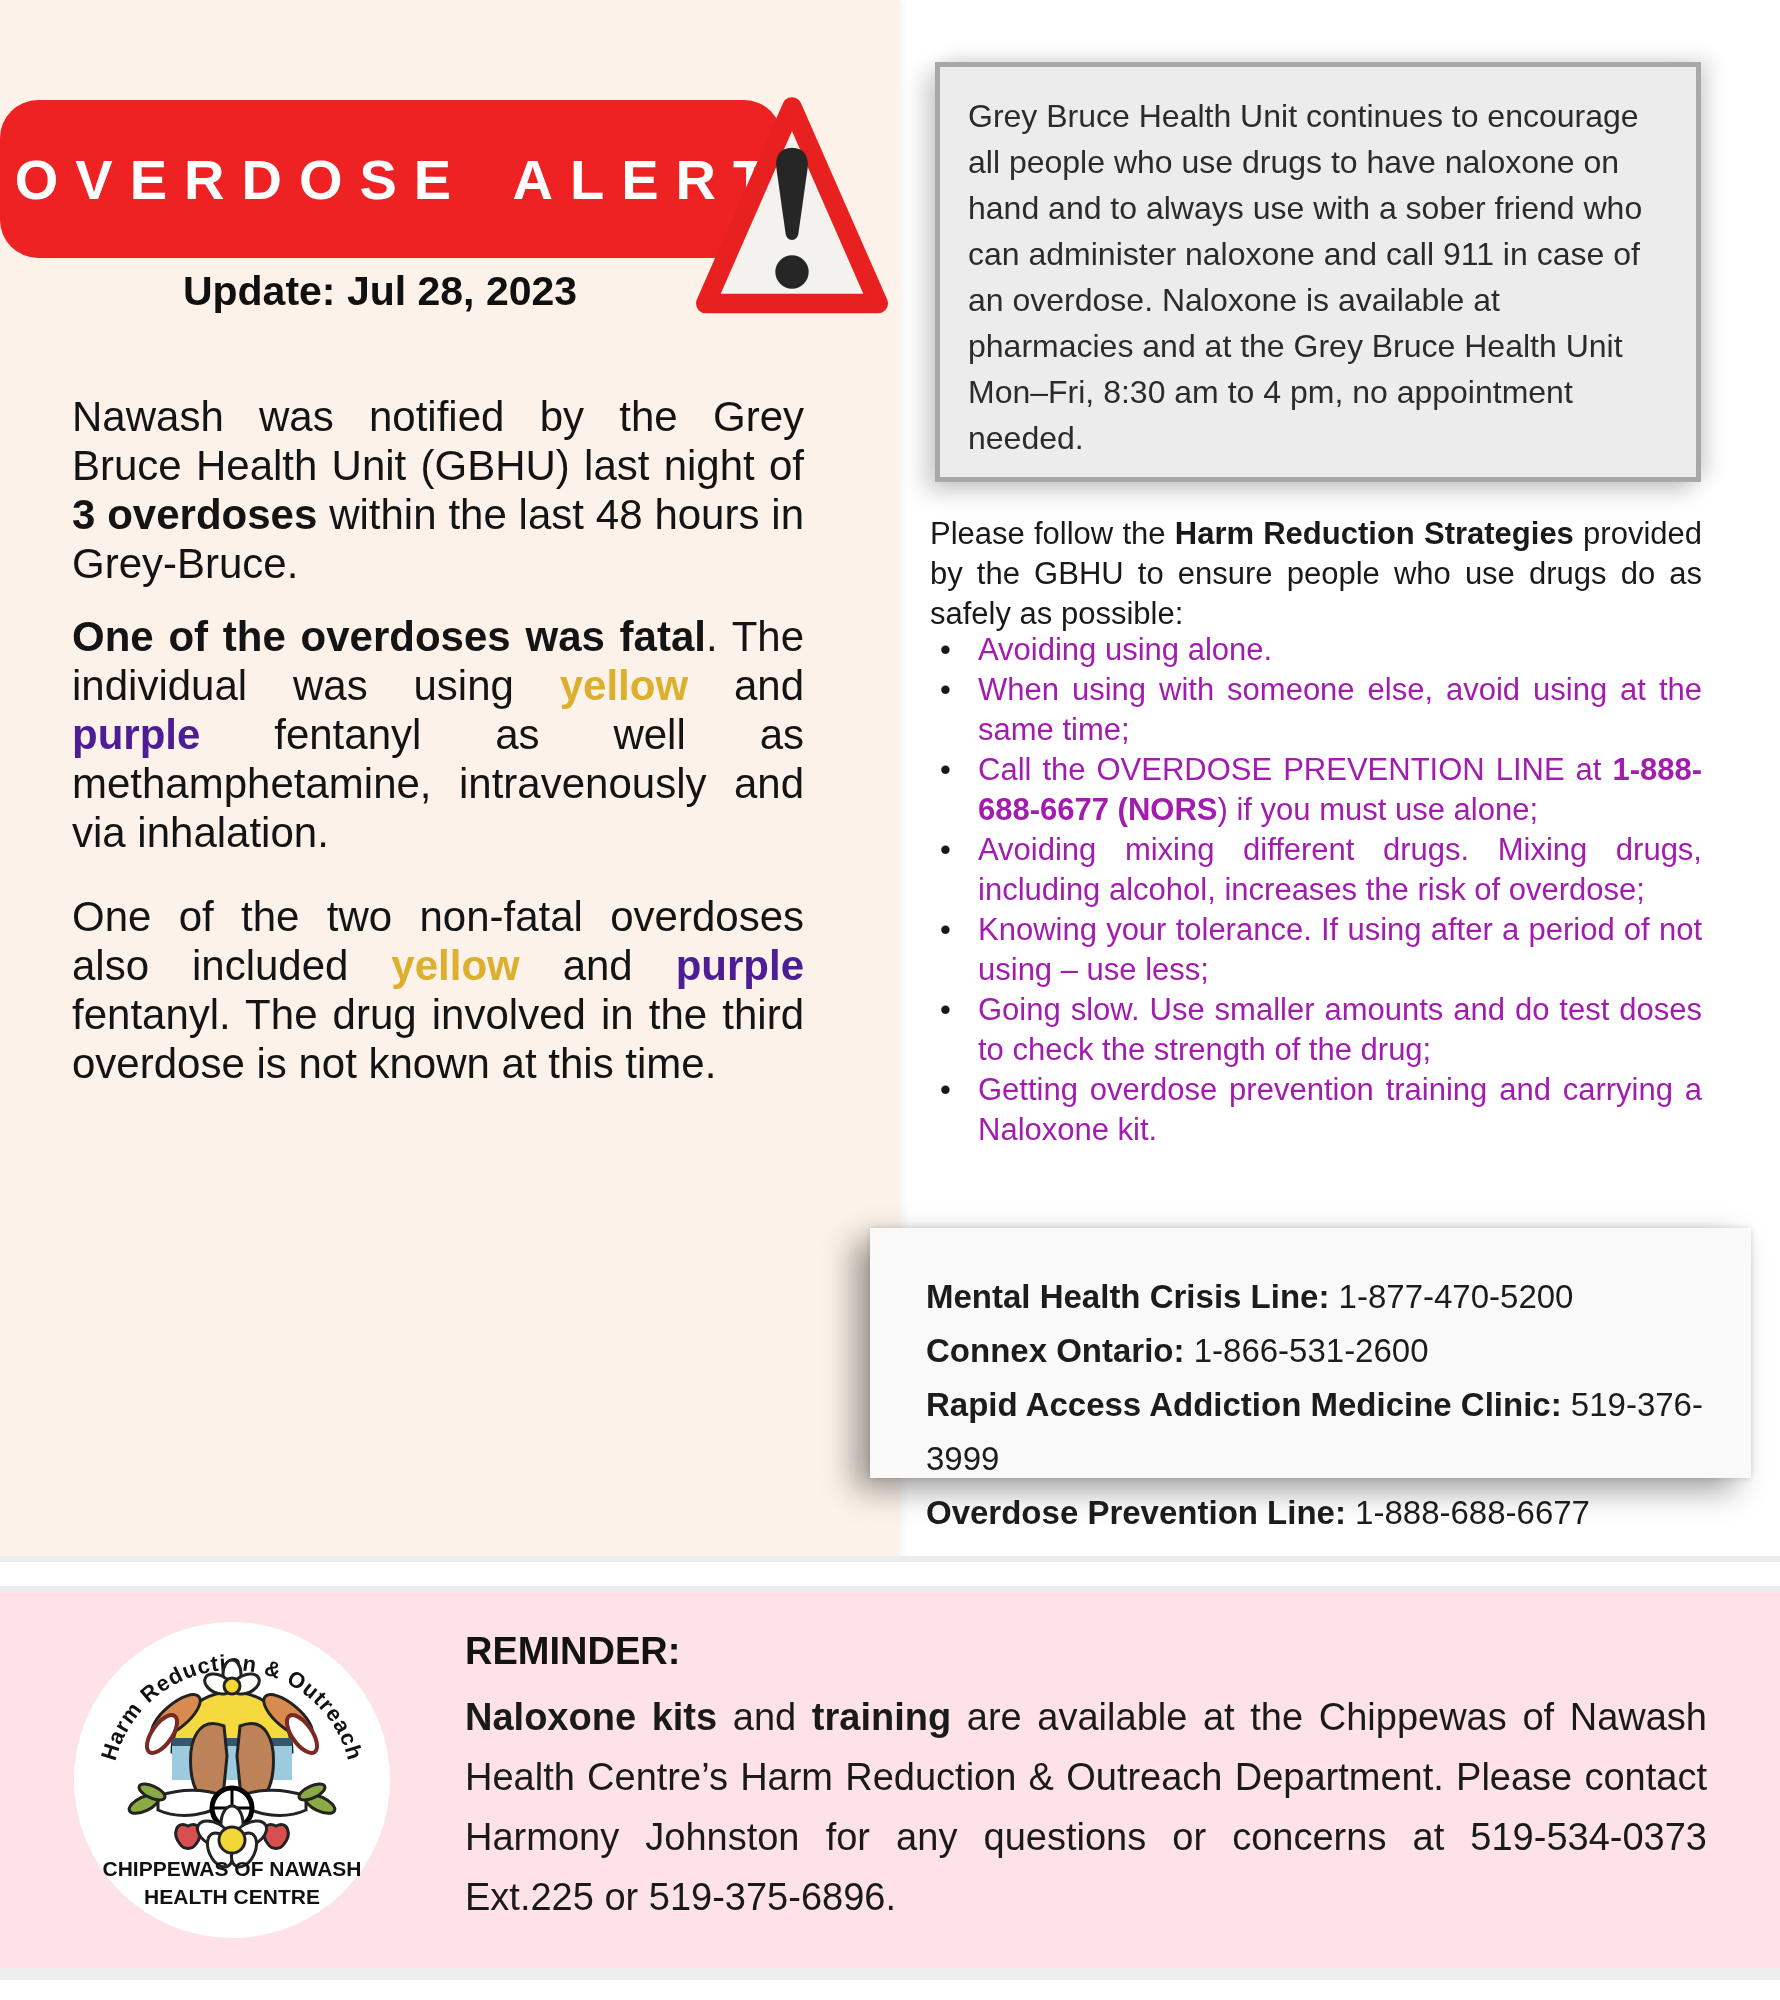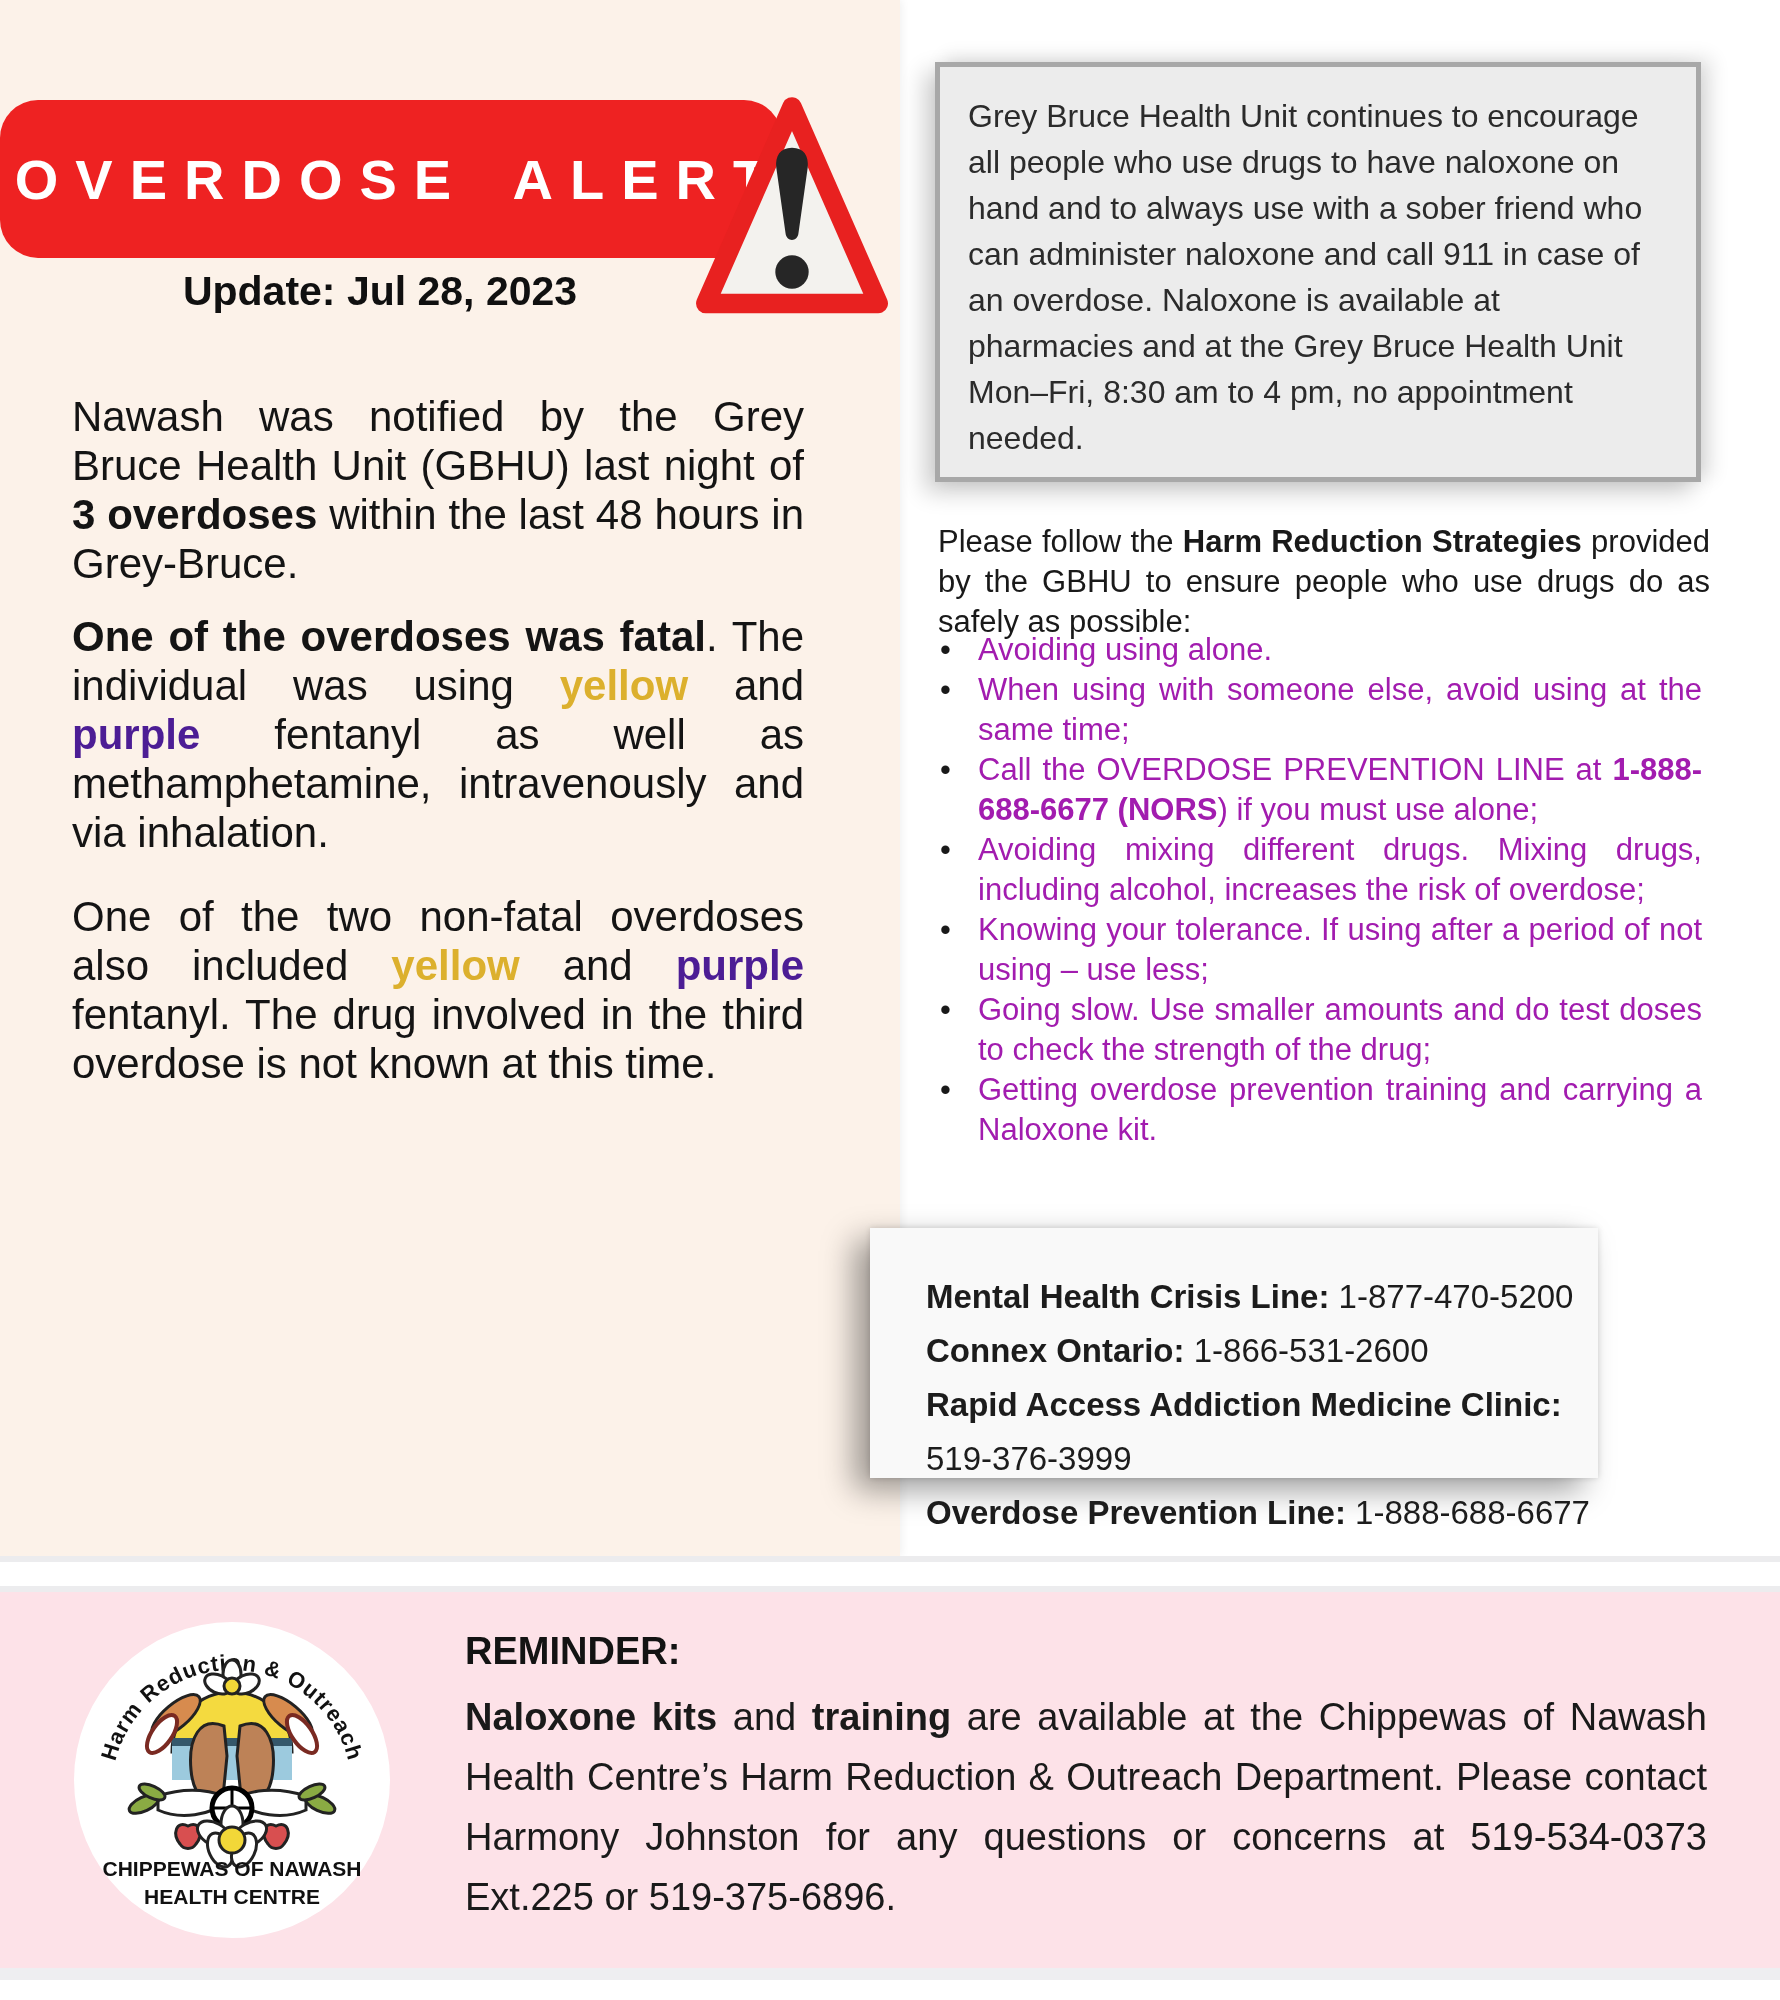--- a/index.html
+++ b/index.html
@@ -39,32 +39,32 @@
   
   .grey-box{
     position:absolute;left:935px;top:62px;width:766px;height:420px;
     box-sizing:border-box;background:#ececec;border:5px solid #a8a8a8;
     box-shadow:-10px 10px 22px rgba(0,0,0,0.20),10px -4px 18px rgba(0,0,0,0.12);
     padding:26px 28px;font-size:32px;line-height:46px;color:#2b2b2b;
     white-space:pre-line;
   }
   .harm-intro{
     position:absolute;left:930px;top:514px;width:772px;
-    font-size:31px;line-height:40px;text-align:justify;color:#191919;margin:8px;
+    font-size:31px;line-height:40px;text-align:justify;color:#191919;margin:0;
   }
   .harm-list{
     position:absolute;left:930px;top:630px;width:772px;margin:0;padding:0;
     list-style:none;font-size:31px;line-height:40px;color:#a21caf;
   }
   .harm-list li{position:relative;padding-left:48px;text-align:justify;}
   .harm-list li::before{
     content:"•";position:absolute;left:10px;top:0;font-size:31px;color:#191919;
   }
   .crisis-box{
-    position:absolute;left:870px;top:1228px;width:728px;height:250px;
+    position:absolute;left:870px;top:1228px;width:881px;height:250px;
     box-sizing:border-box;background:#f9f9f9;
     box-shadow:-16px 12px 30px rgba(0,0,0,0.38),0 0 6px rgba(0,0,0,0.15);
     padding:42px 0 0 56px;font-size:33px;line-height:54px;color:#1c1c1c;
   }
   .crisis-row .lbl{font-weight:700;}
   
   .strip{position:absolute;left:0;width:1780px;background:#ececee;}
   .strip-a{top:1556px;height:6px;}
   .strip-b{top:1586px;height:6px;}
   .strip-c{top:1968px;height:12px;background:#eeeef1;}

